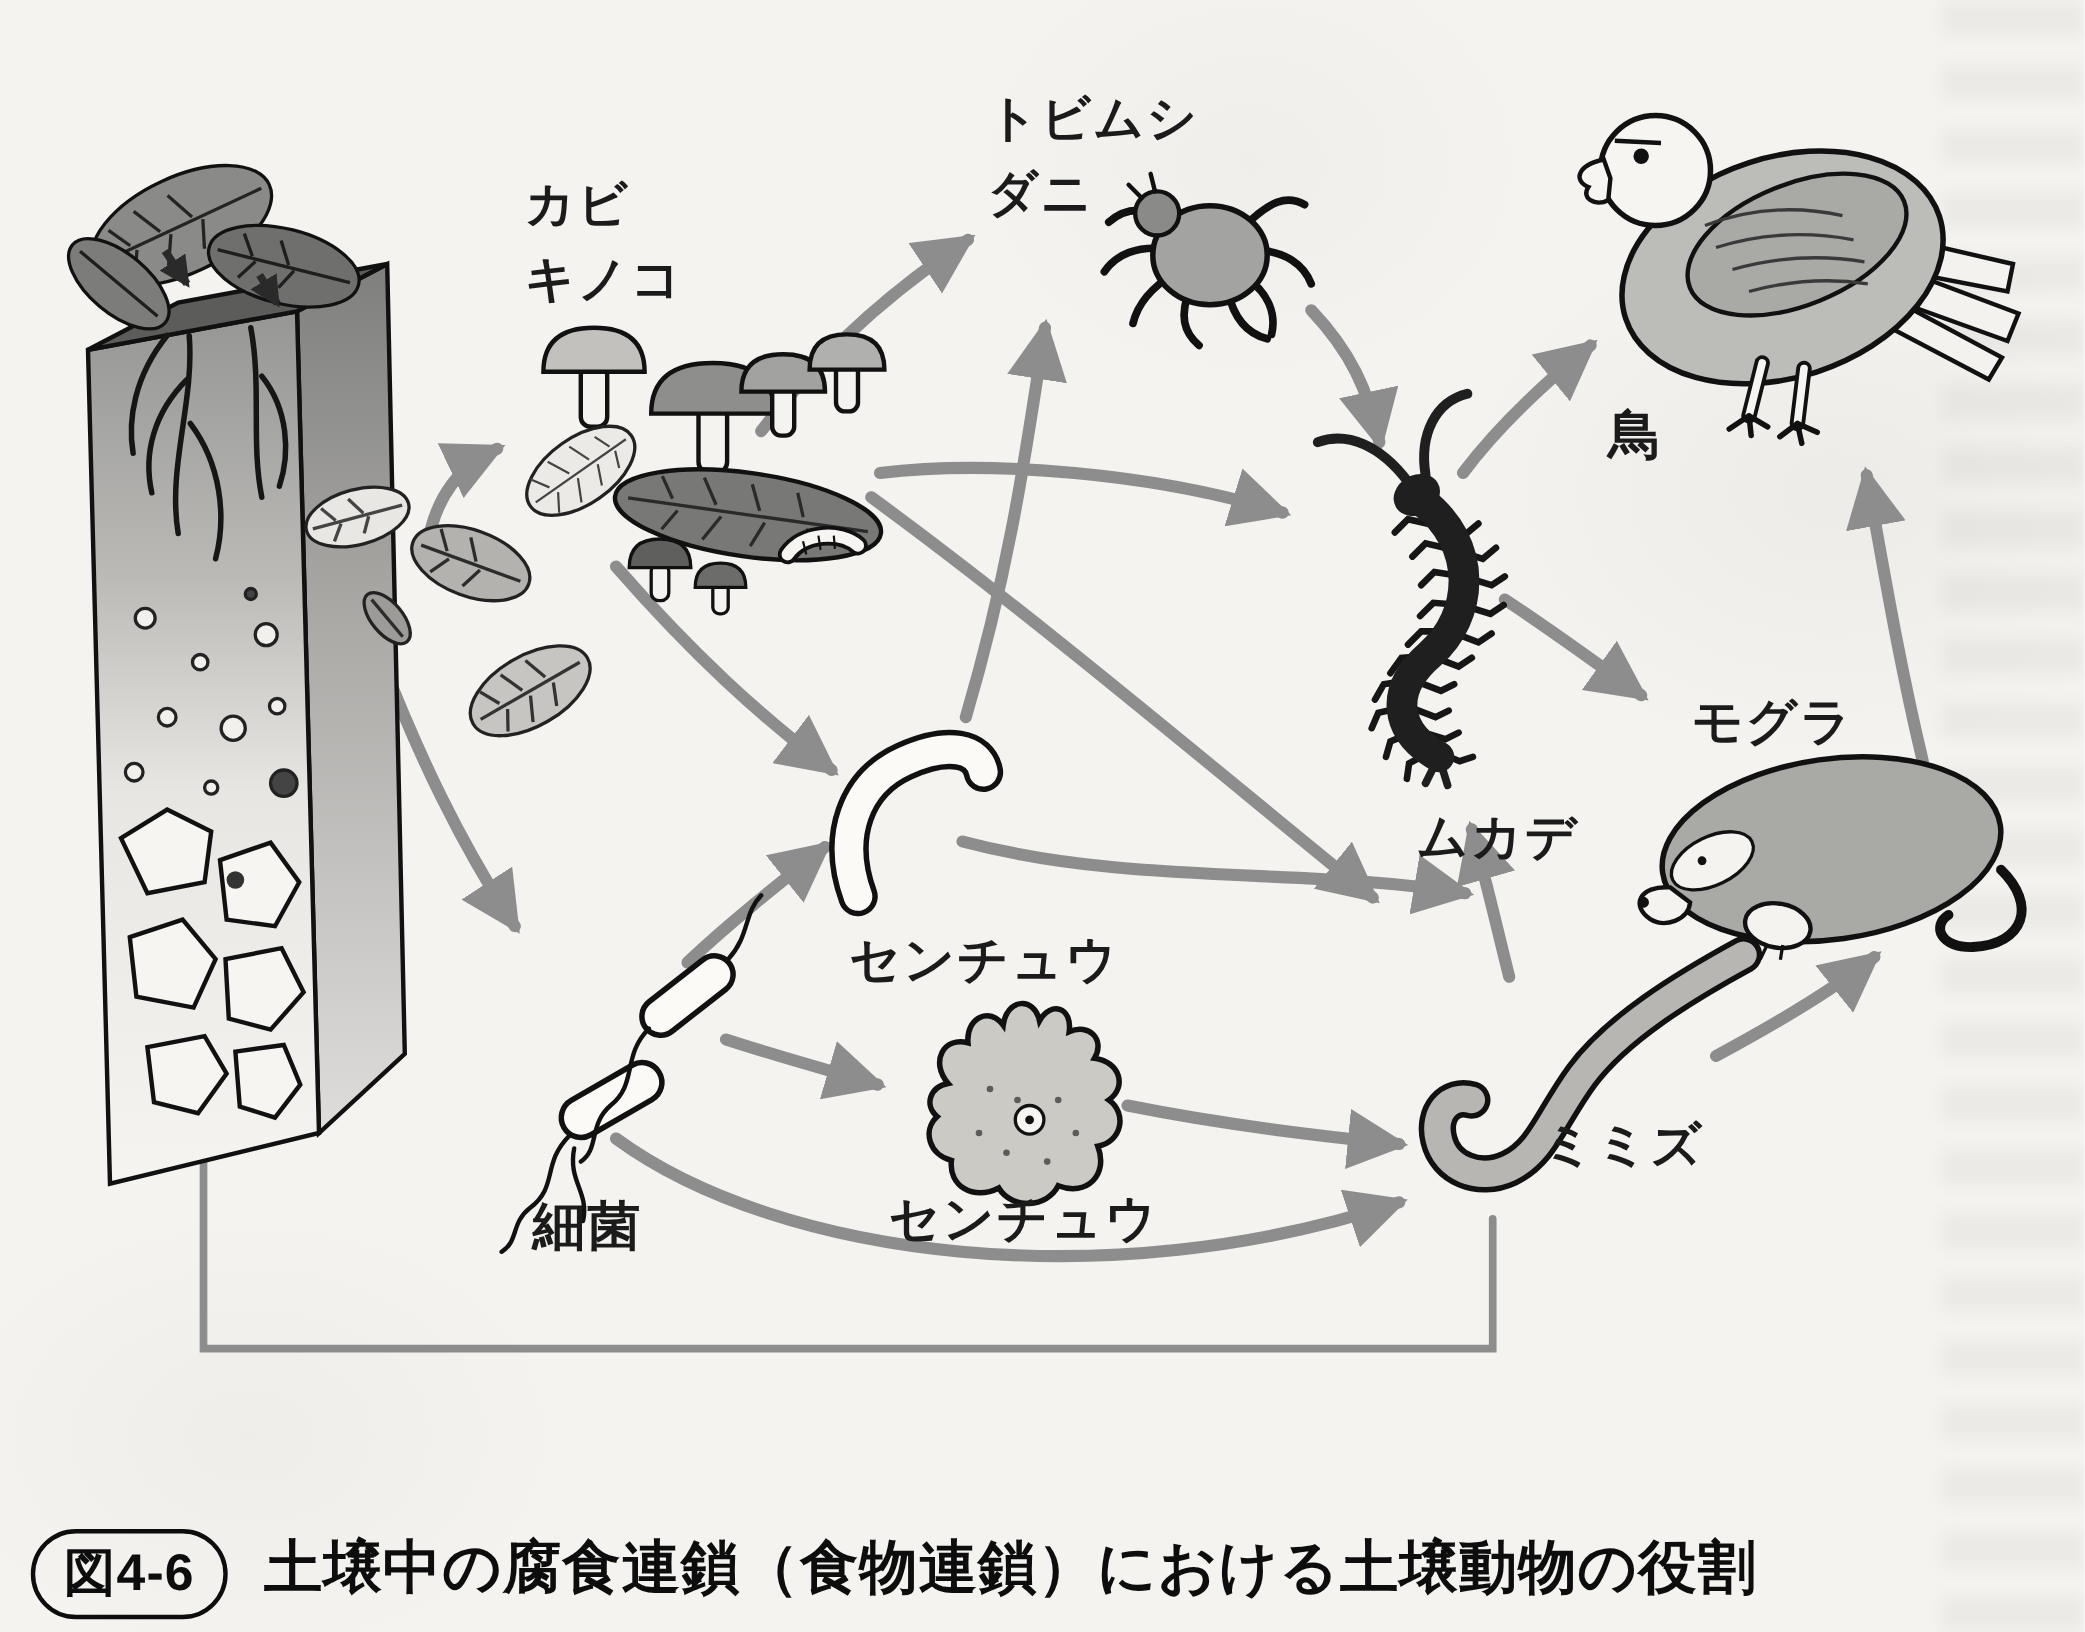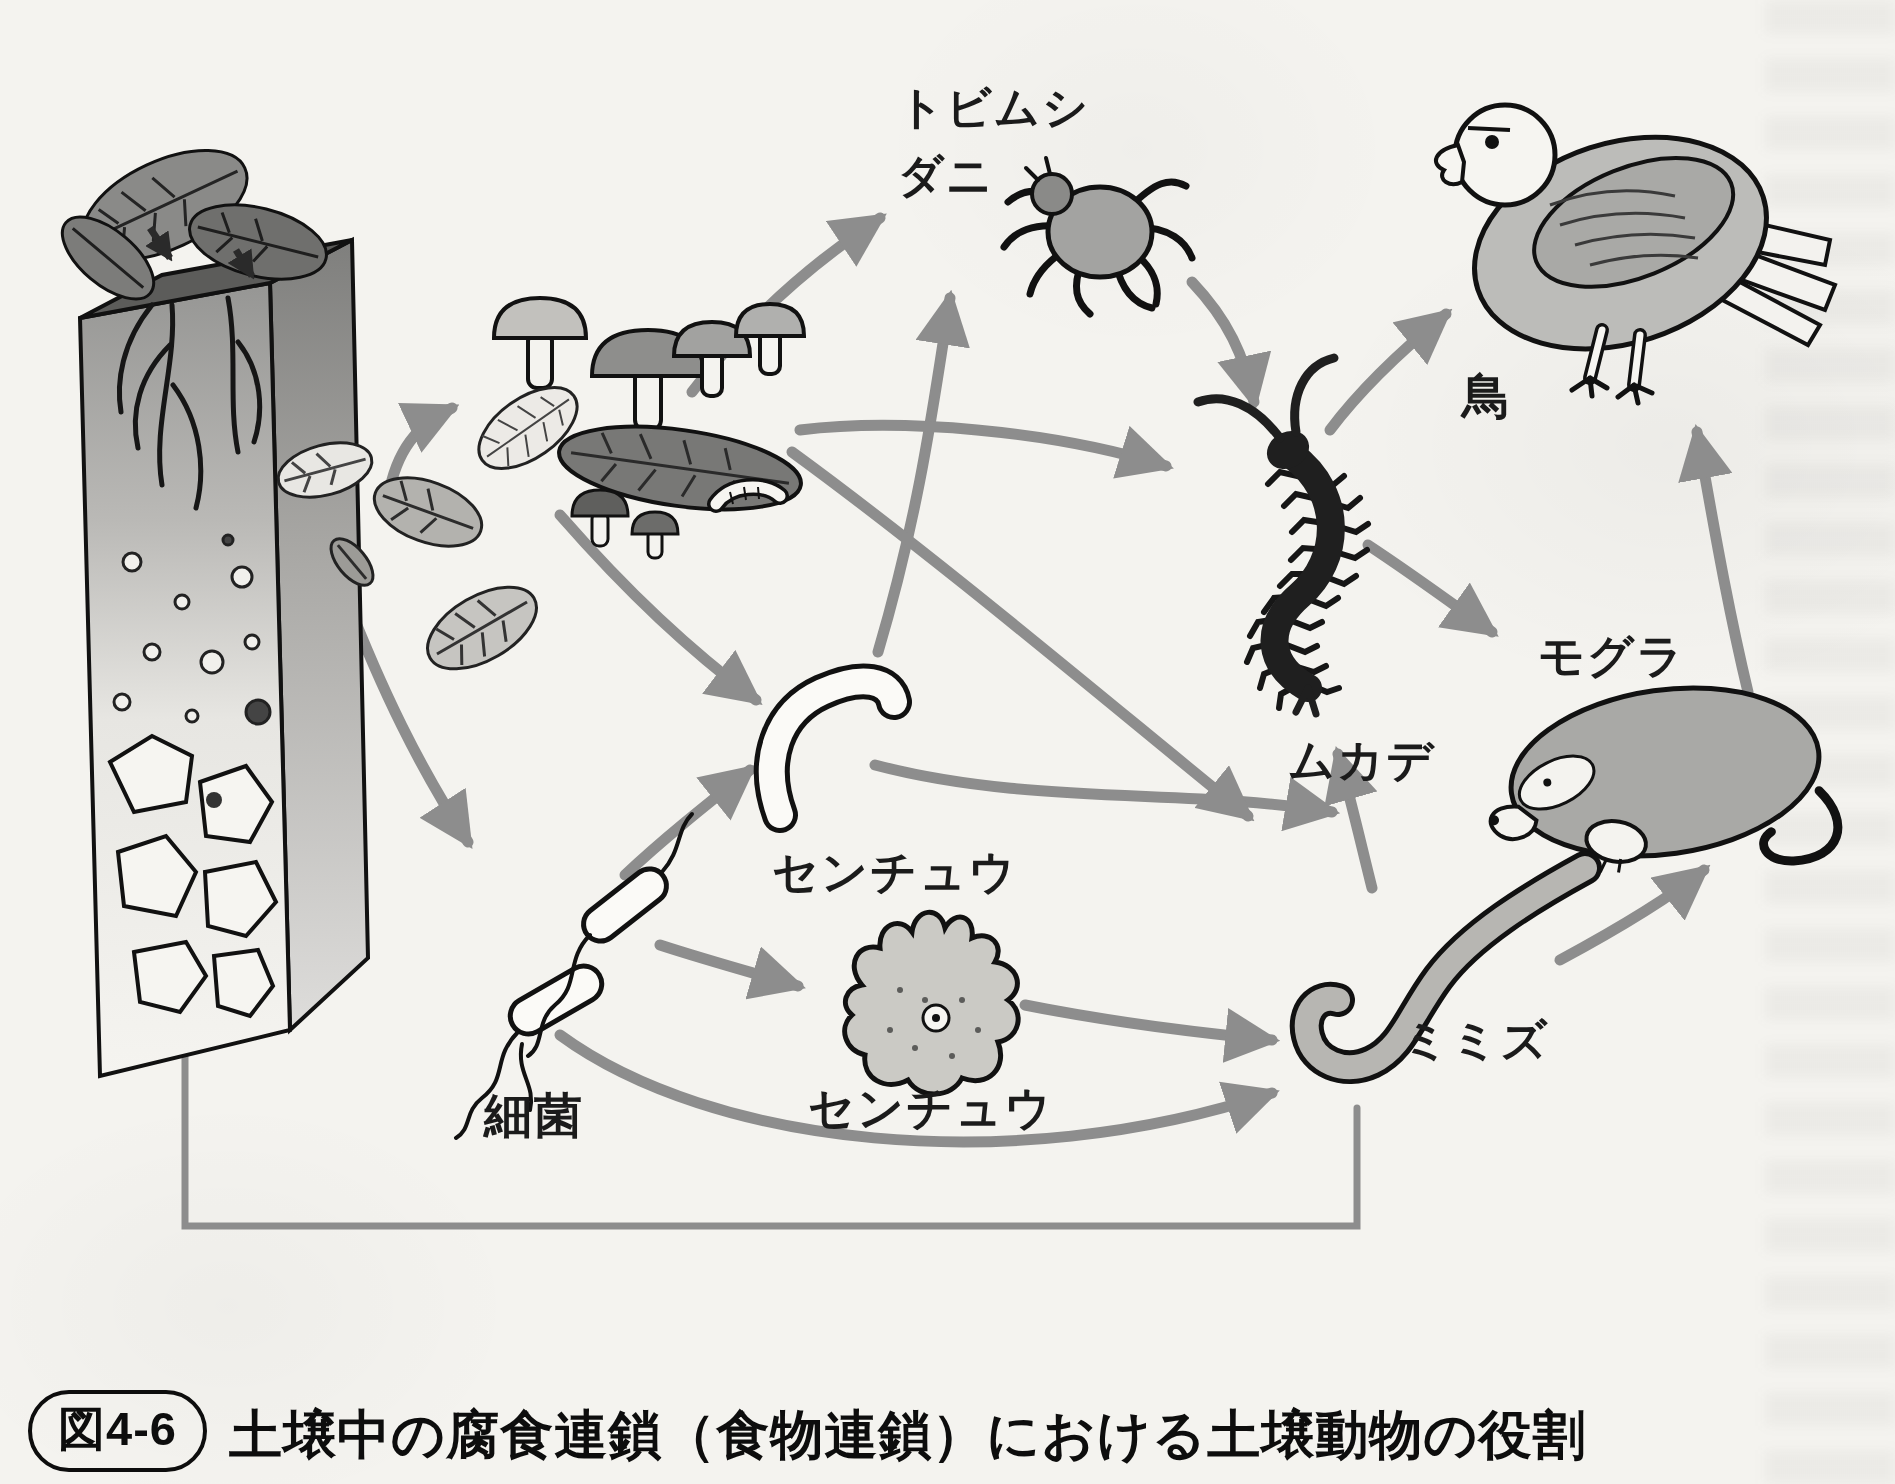--- a/index.html
+++ b/index.html
@@ -11,21 +11,21 @@
       radial-gradient(420px 300px at 12% 88%, rgba(0,0,0,0.025), transparent 70%),
       radial-gradient(500px 360px at 88% 30%, rgba(0,0,0,0.03), transparent 70%),
       radial-gradient(380px 300px at 60% 10%, rgba(0,0,0,0.02), transparent 70%);
   }
   .art{position:absolute;left:0;top:0;}
   .lbl{
     position:absolute;color:#1b1b1b;font-weight:700;
     letter-spacing:2px;white-space:nowrap;line-height:1.5;
   }
   .caption{
-    position:absolute;left:28px;top:1390px;display:flex;align-items:flex-end;gap:22px;
+    position:absolute;left:28px;top:1390px;display:flex;align-items:flex-start;gap:33px;
     color:#0d0d0d;
   }
   .badge{
     display:inline-block;border:4px solid #0d0d0d;border-radius:48px;
     padding:4px 26px 7px 26px;font-size:47px;font-weight:700;letter-spacing:1px;
   }
   .caption-text{font-size:53px;font-weight:700;letter-spacing:1px;}
   .ghost{
     position:absolute;right:0;top:0;width:130px;height:100%;
     background:repeating-linear-gradient(180deg, rgba(90,90,90,0.05) 0 34px, rgba(0,0,0,0) 34px 58px);
@@ -324,20 +324,24 @@
         <circle cx="978" cy="1030" r="3"></circle>
       </g>
     </g>
 
     <g>
       <path d="M1585,868 C1530,898 1470,935 1438,978 C1410,1016 1402,1048 1372,1062 C1344,1075 1314,1062 1308,1036 C1302,1012 1318,994 1338,1000" stroke="#111" stroke-width="34" fill="none" stroke-linecap="round"></path>
       <path d="M1585,868 C1530,898 1470,935 1438,978 C1410,1016 1402,1048 1372,1062 C1344,1075 1314,1062 1308,1036 C1302,1012 1318,994 1338,1000" stroke="#b7b6b2" stroke-width="24" fill="none" stroke-linecap="round"></path>
     </g>
   </svg>
 
+  <div class="lbl" style="left:477px;top:152px;font-size:45px;">
+    <div>カビ</div>
+    <div>キノコ</div>
+  </div>
 
   <div class="lbl" style="left:898px;top:74px;font-size:45px;">
     <div>トビムシ</div>
     <div>ダニ</div>
   </div>
 
   <div class="lbl" style="left:1462px;top:360px;font-size:49px;">鳥</div>
 
   <div class="lbl" style="left:1538px;top:622px;font-size:46px;">モグラ</div>
 

